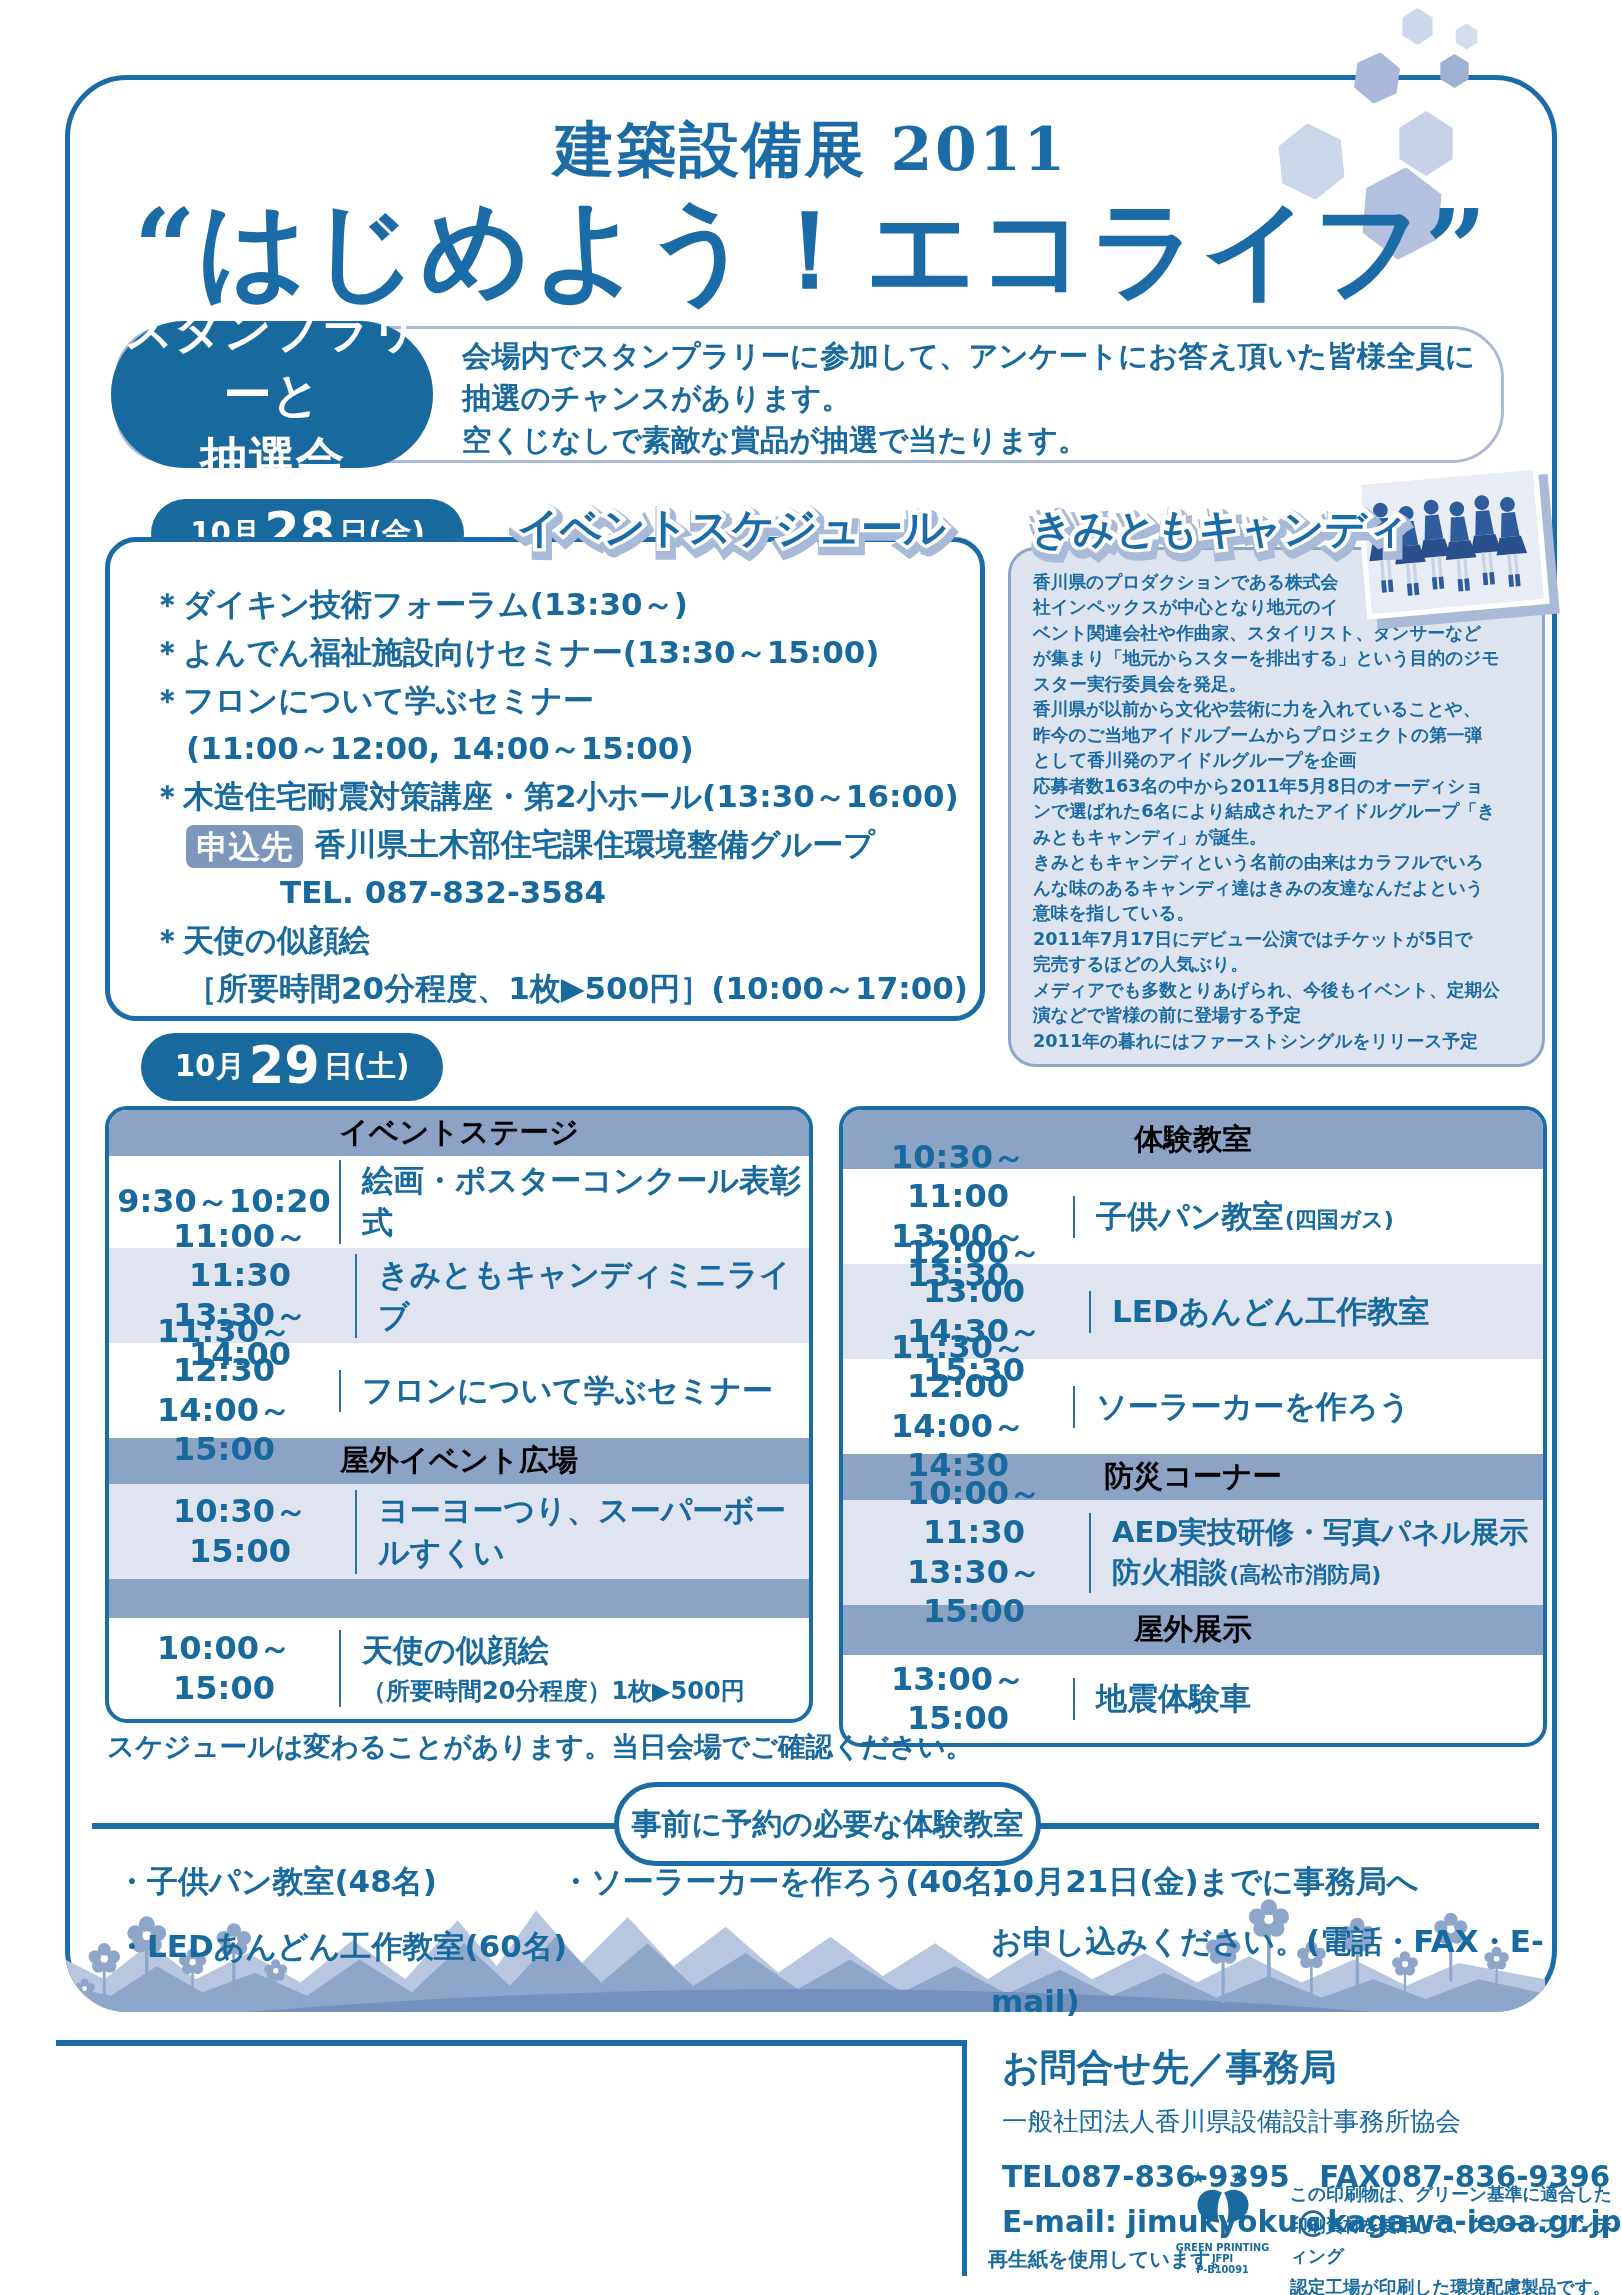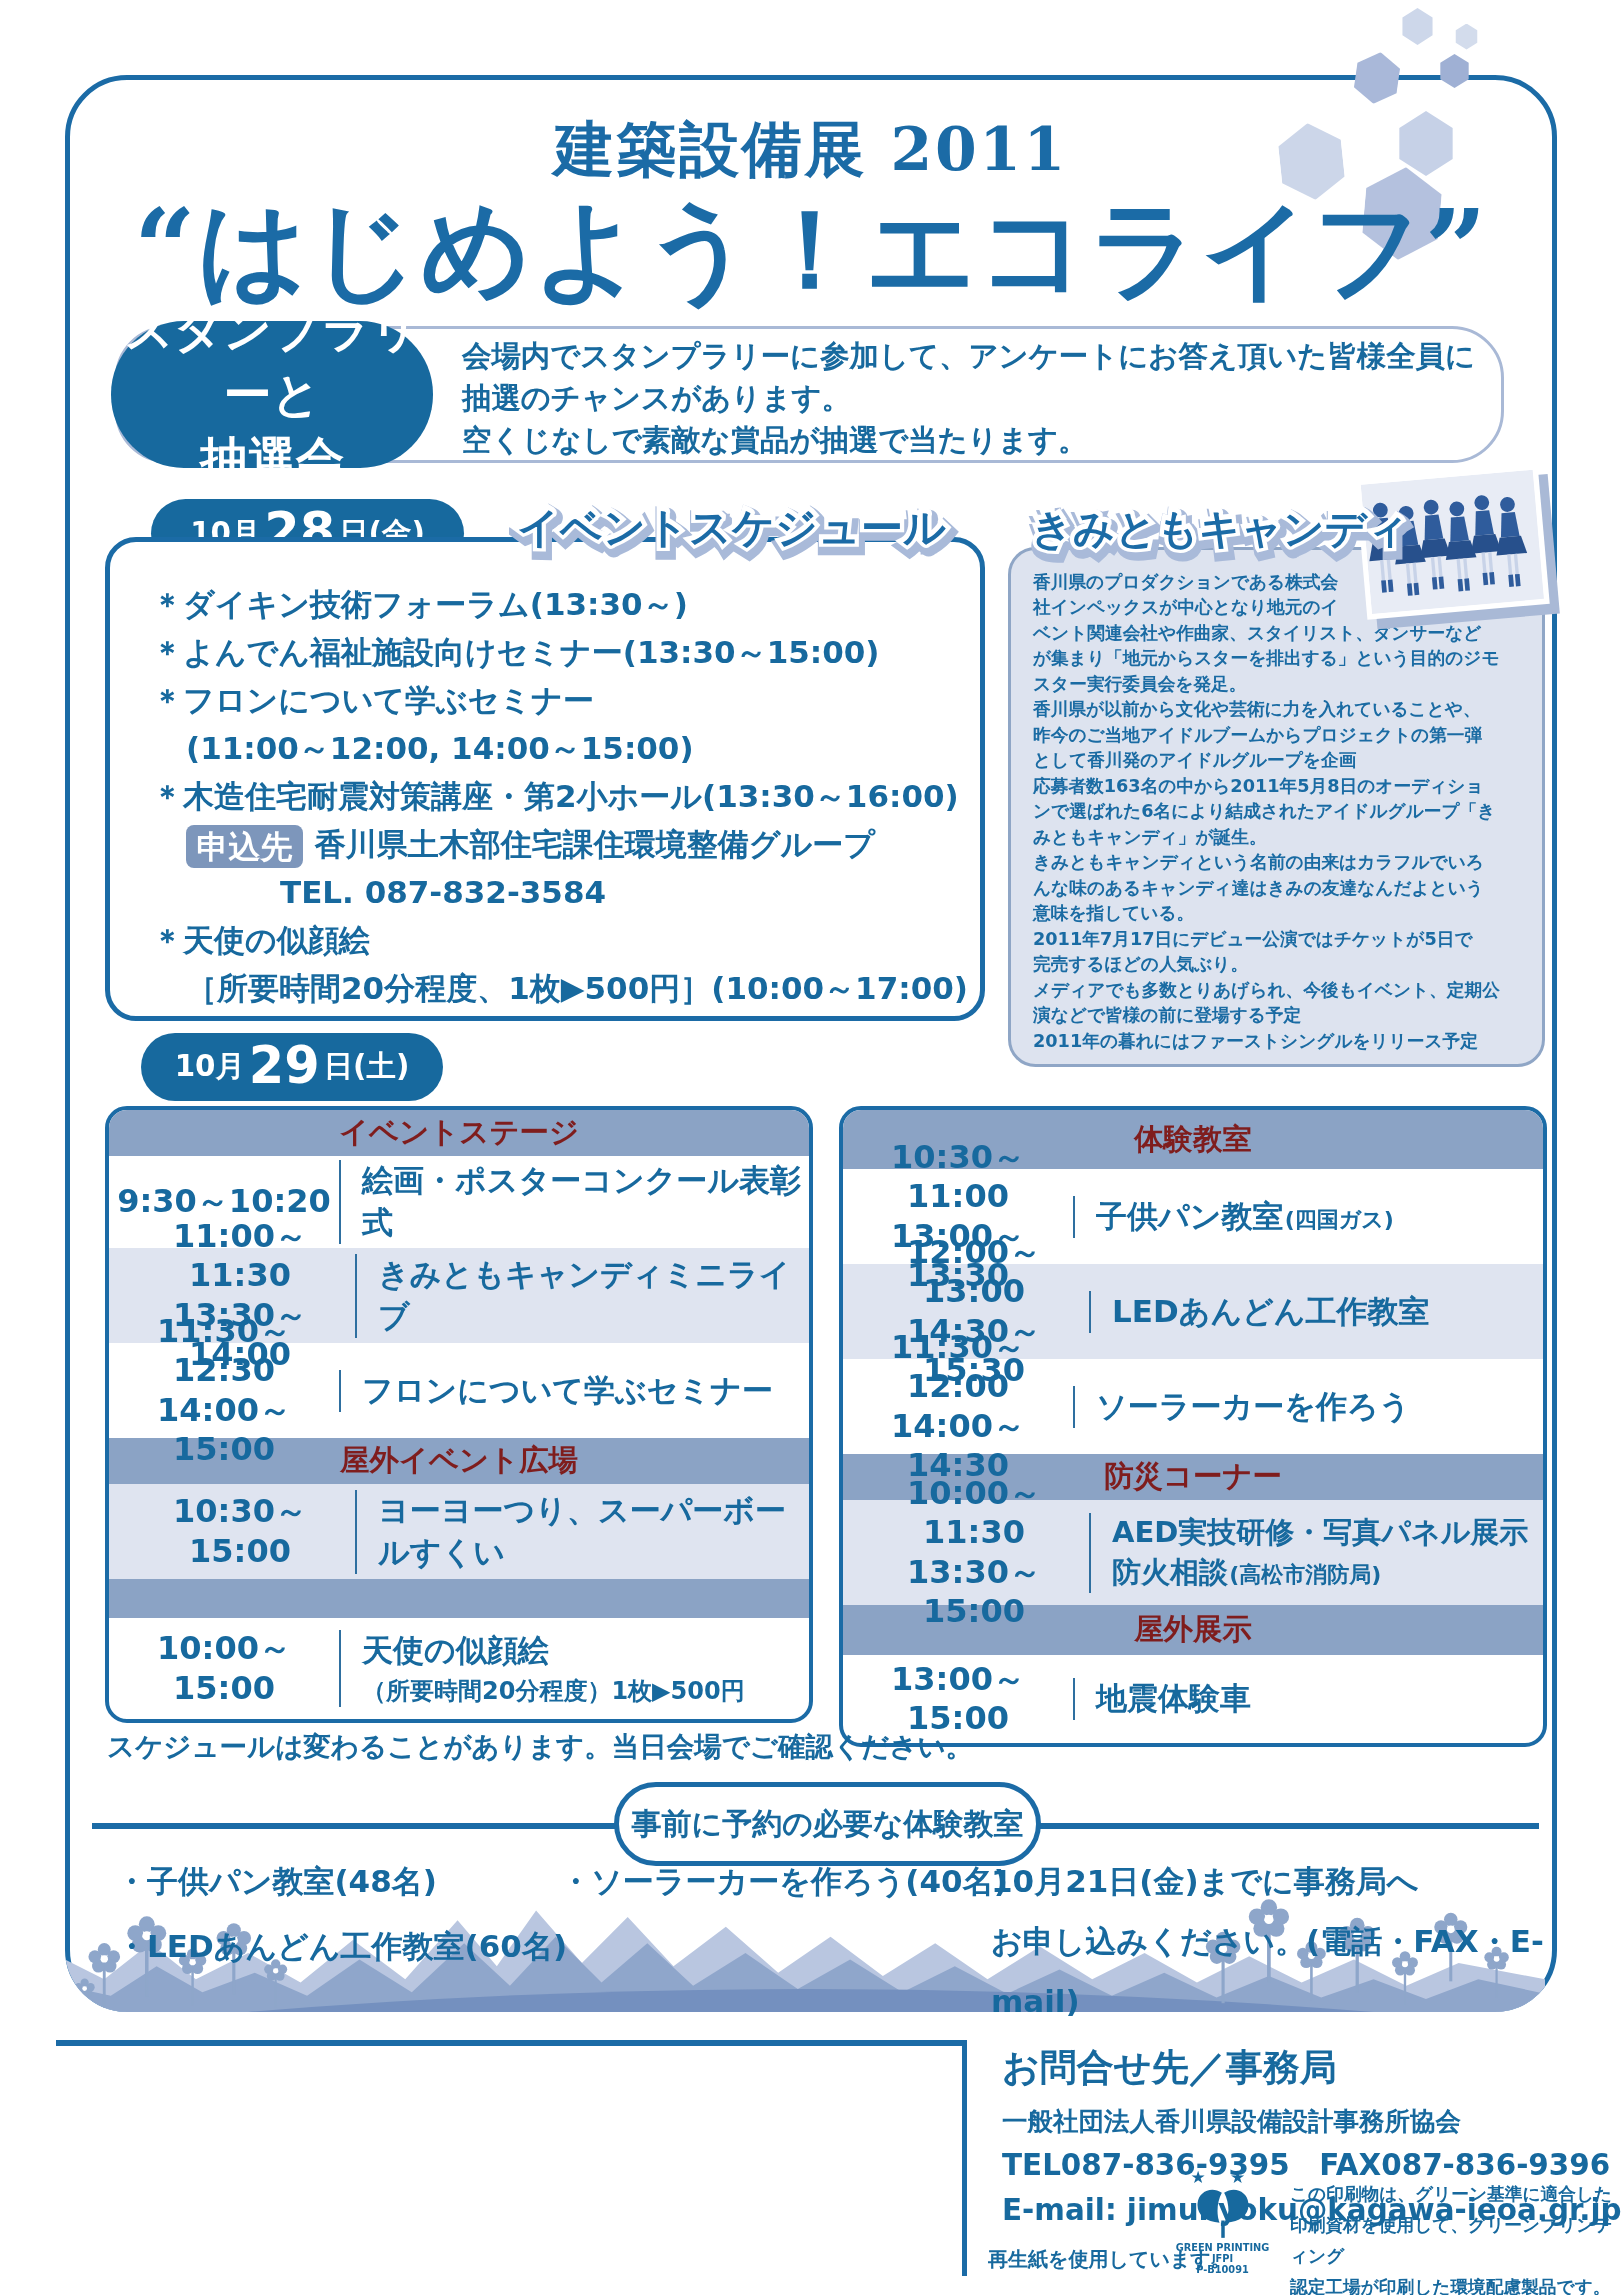--- a/index.html
+++ b/index.html
@@ -57,21 +57,21 @@
   .info-text{position:absolute;left:22px;top:19.6px;right:13px;font-size:17.7px;line-height:25.5px;
              font-weight:600;white-space:pre-line;color:#1a6ba3;}
   .photo{position:absolute;left:1361px;top:472px;width:183px;height:140px;background:#fff;
          padding:5.2px;box-sizing:border-box;transform:rotate(-5deg);
          box-shadow:9.2px 10.5px 0 #a9b9d6;}
 
   
   .etable{position:absolute;width:708px;box-sizing:border-box;border:4.6px solid #1b6ba6;
           border-radius:22px;overflow:hidden;background:#fff;}
   .thead{background:#8ba3c5;display:flex;align-items:center;justify-content:center;
-         font-size:29.4px;color:#7f1d1d;}
+         font-size:29.4px;color:#000000;}
   .trow{display:flex;align-items:center;}
   .alt{background:#dfe4f0;padding-left:16px;}
   .tcell.time{flex:0 0 230px;display:flex;align-items:center;justify-content:center;
               font-size:32px;line-height:1.22;white-space:pre-line;text-align:center;}
   .tcell.cmain{flex:1;border-left:2px solid #2e6fa0;display:flex;flex-direction:column;
                justify-content:center;padding-left:21px;font-size:31px;}
   .cnote{font-size:22px;}
   .csub{font-size:24px;margin-top:2.6px;}
   .cline{display:flex;align-items:baseline;gap:1.3px;flex-wrap:nowrap;white-space:nowrap;}
 
@@ -82,21 +82,21 @@
   .res-pill{position:absolute;left:614px;top:1782px;width:427px;height:84px;box-sizing:border-box;
             background:#fff;border:5.2px solid #1b6ba6;border-radius:43px;
             display:flex;align-items:center;justify-content:center;font-size:30px;color:#17699e;}
   .res-item{position:absolute;font-size:31px;color:#17699e;white-space:pre-line;line-height:60px;}
 
   
   .hr-bottom{position:absolute;left:56px;top:2040px;width:906px;height:5.9px;background:#1b6ba6;}
   .v-bottom{position:absolute;left:962px;top:2040px;width:4.6px;height:236px;background:#1b6ba6;}
   .contact{position:absolute;left:1002px;top:2043px;color:#17699e;}
   .c-head{font-size:37px;margin-bottom:10.5px;}
-  .c-org{font-size:25.5px;font-weight:700;margin-bottom:7px;}
+  .c-org{font-size:25.5px;font-weight:400;margin-bottom:19px;}
   .c-tel{font-size:29.4px;font-weight:600;margin-bottom:7.9px;}
   .c-mail{font-size:29.4px;font-weight:600;}
   .recycled{position:absolute;left:988px;top:2246px;font-size:20px;font-weight:600;}
   .gp-block{position:absolute;left:1170px;top:2167px;width:105px;text-align:center;color:#17699e;}
   .gp-stars{font-size:17px;letter-spacing:9.2px;}
   .gp-name{font-size:9.8px;font-weight:bold;margin-top:1.3px;}
   .gp-num{font-size:9.8px;font-weight:600;}
   .gp-note{position:absolute;left:1290px;top:2179px;font-size:17.7px;line-height:31px;
            font-weight:600;white-space:pre-line;}
 </style>

